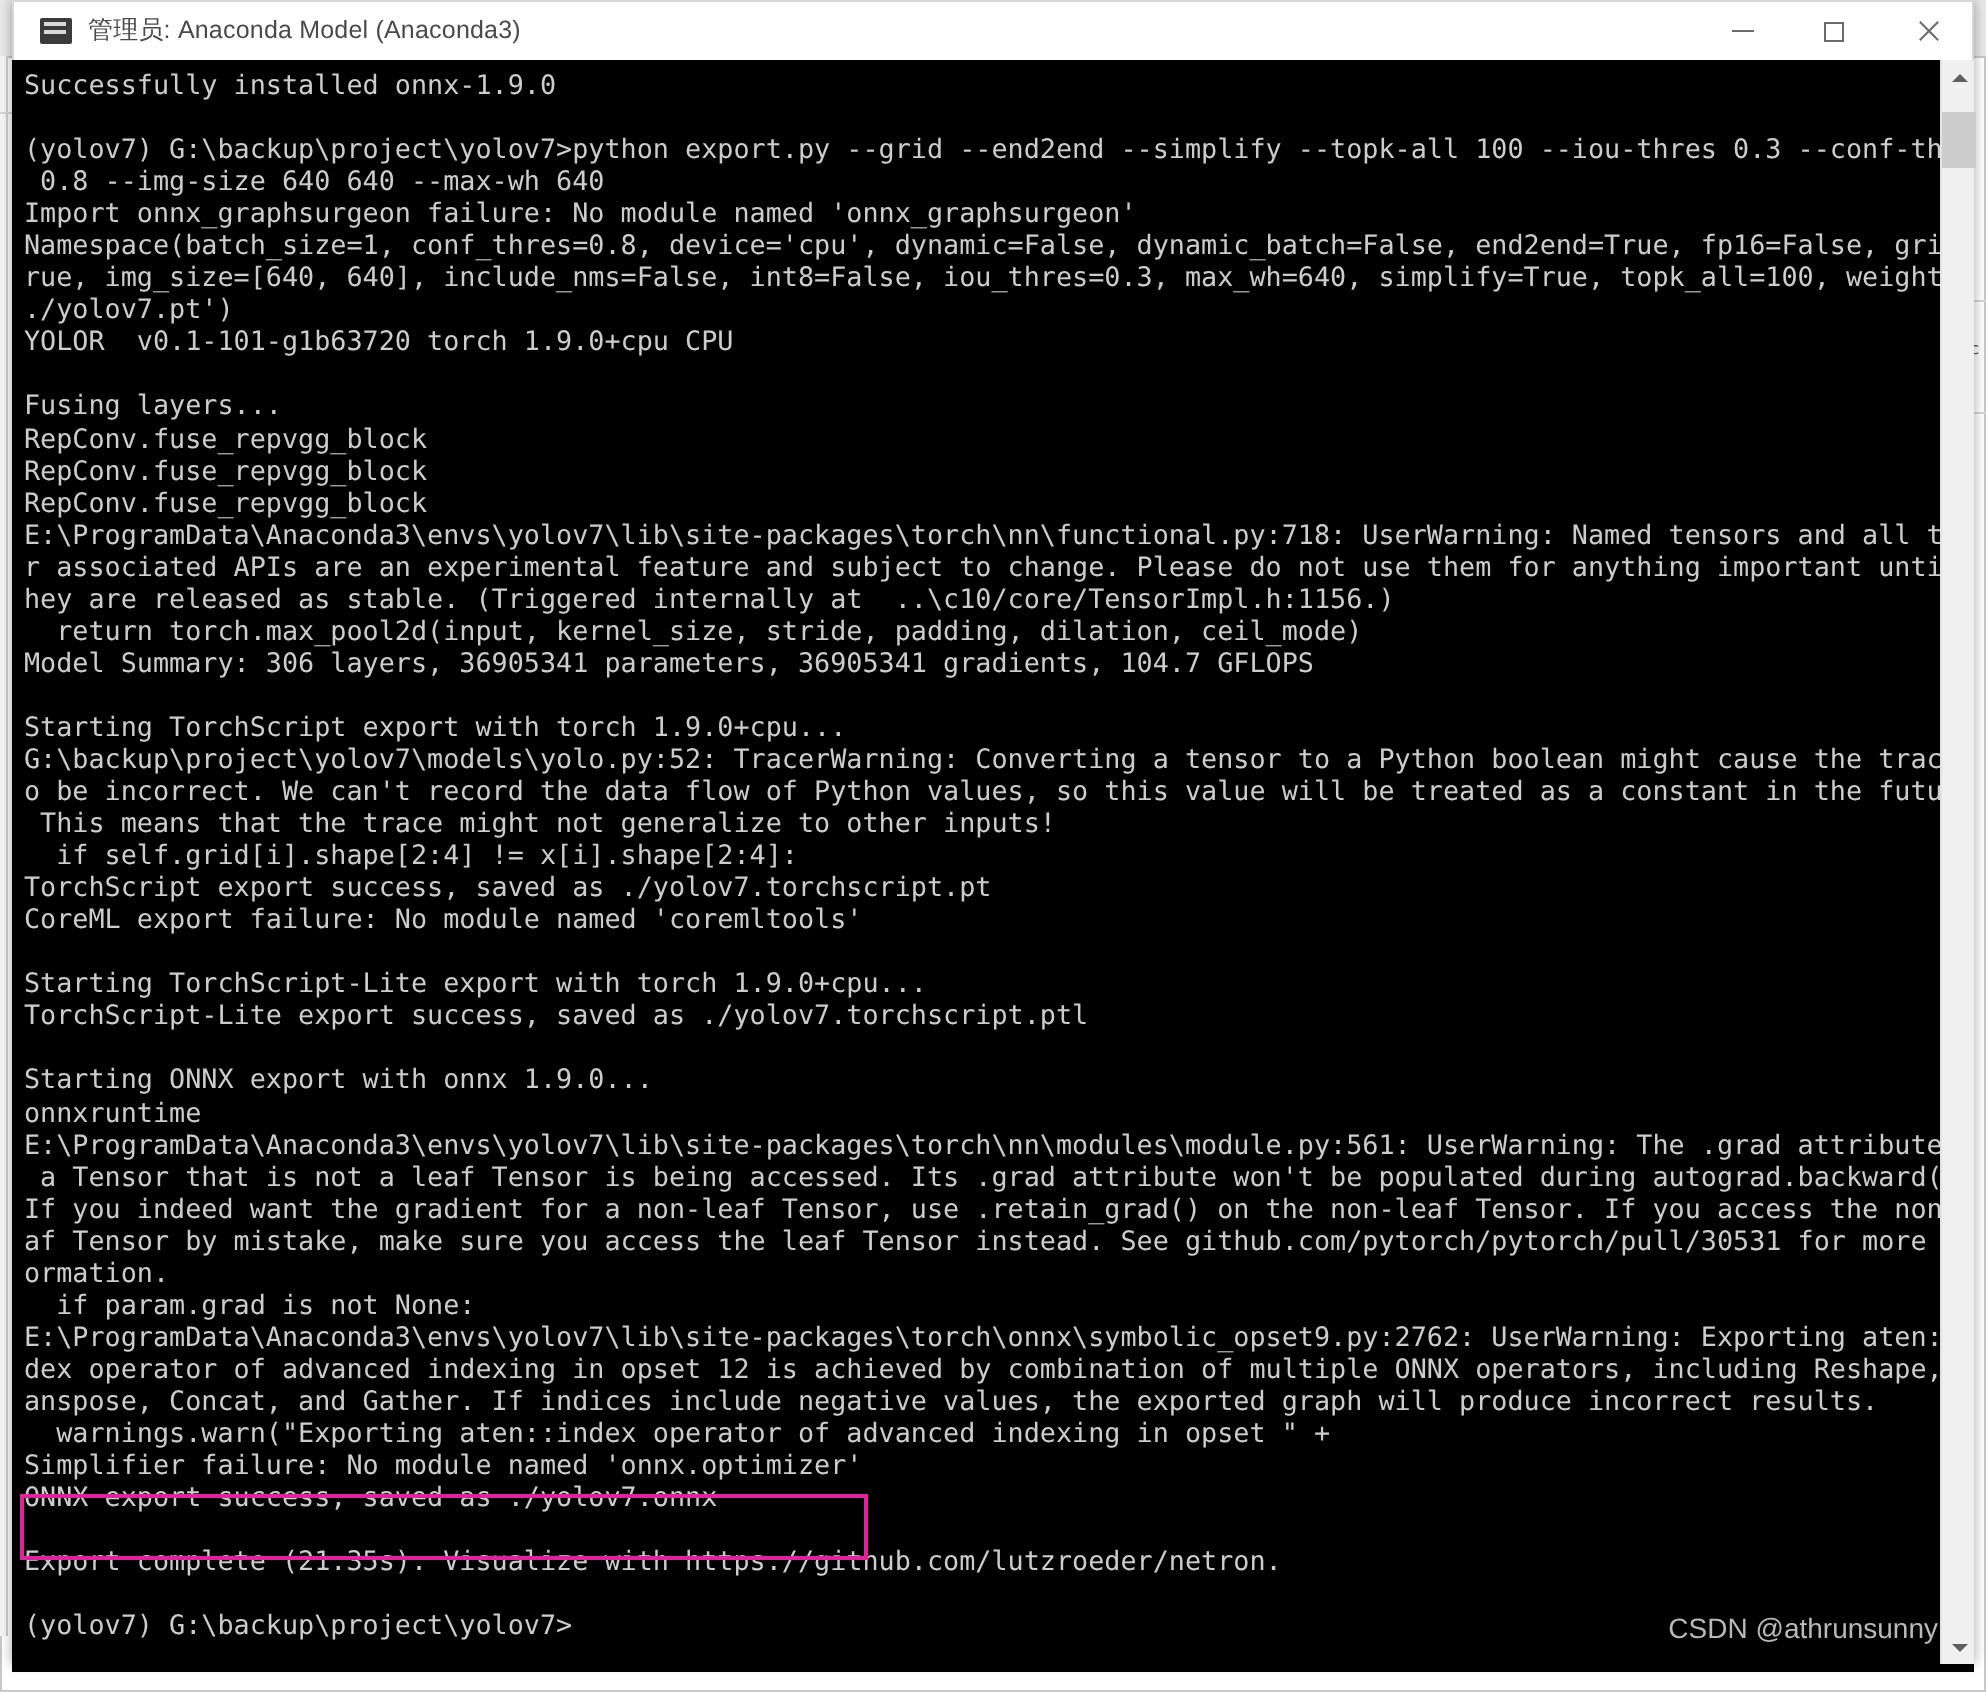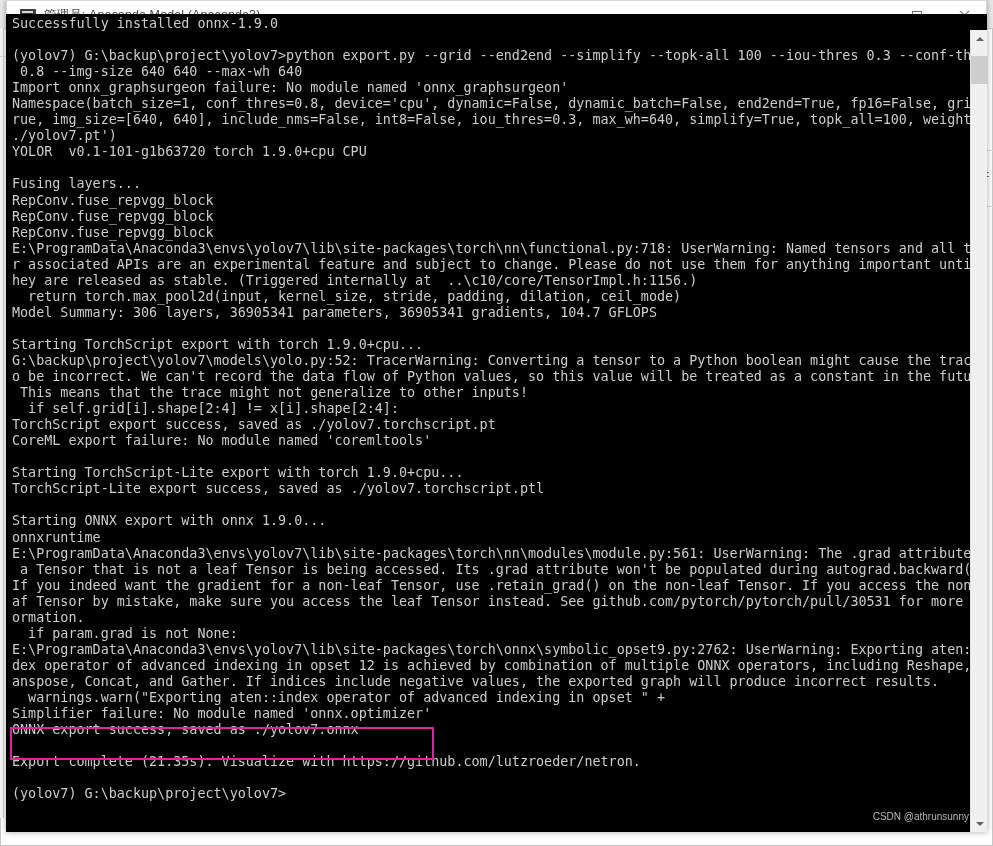--- a/index.html
+++ b/index.html
@@ -107,21 +107,21 @@
     left: 0; top: 5px;
     width: 13px; height: 1px;
     background: #6b6b6b;
   }
   .wc-close::before { transform: rotate(45deg); }
   .wc-close::after  { transform: rotate(-45deg); }
 
   
   #console-body {
     position: absolute;
-    left: 0; top: 14px;
+    left: 0; top: 34px;
     width: 981px; height: 802px;
     background: #000000;
     overflow: hidden;
   }
   #console-text {
     position: absolute;
     left: 6px; top: 2px;
     width: 2400px;
     font-family: "DejaVu Sans Mono", monospace;
     font-size: 13.4px;
@@ -168,21 +168,21 @@
     width: 424px; height: 33px;
     border: 2px solid #e2219c;
     pointer-events: none;
   }
 
   
   #watermark {
     position: absolute;
     right: 18px; bottom: 10px;
     font-family: "Liberation Sans", sans-serif;
-    font-size: 10px;
+    font-size: 14px;
     color: #b9b9b9;
     white-space: nowrap;
     margin-left: 24px;
   }
 </style>
 </head>
 <body>
 
 <div id="desktop">
   <div class="bg-window" style="left:0px; top:28px; width:993px; height:818px;"></div>

